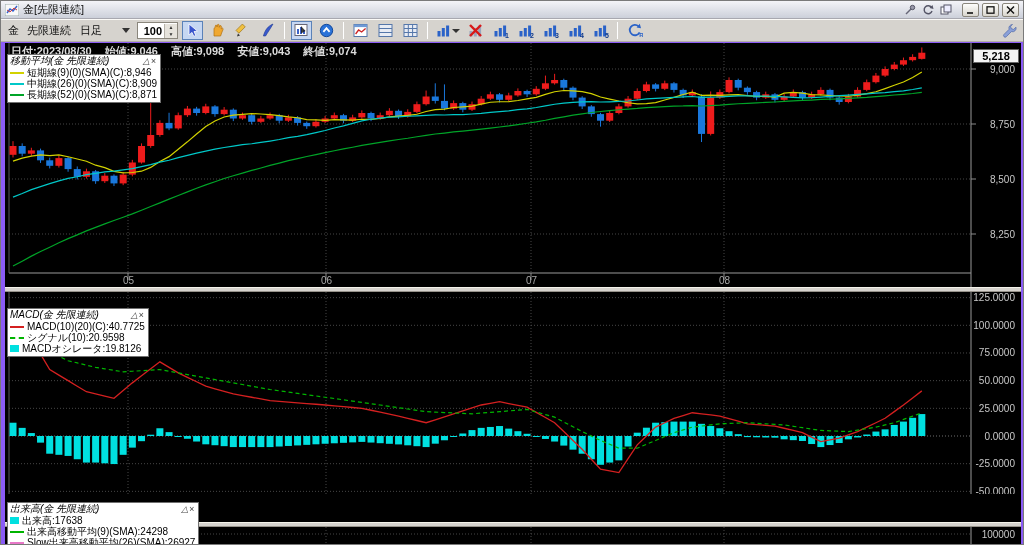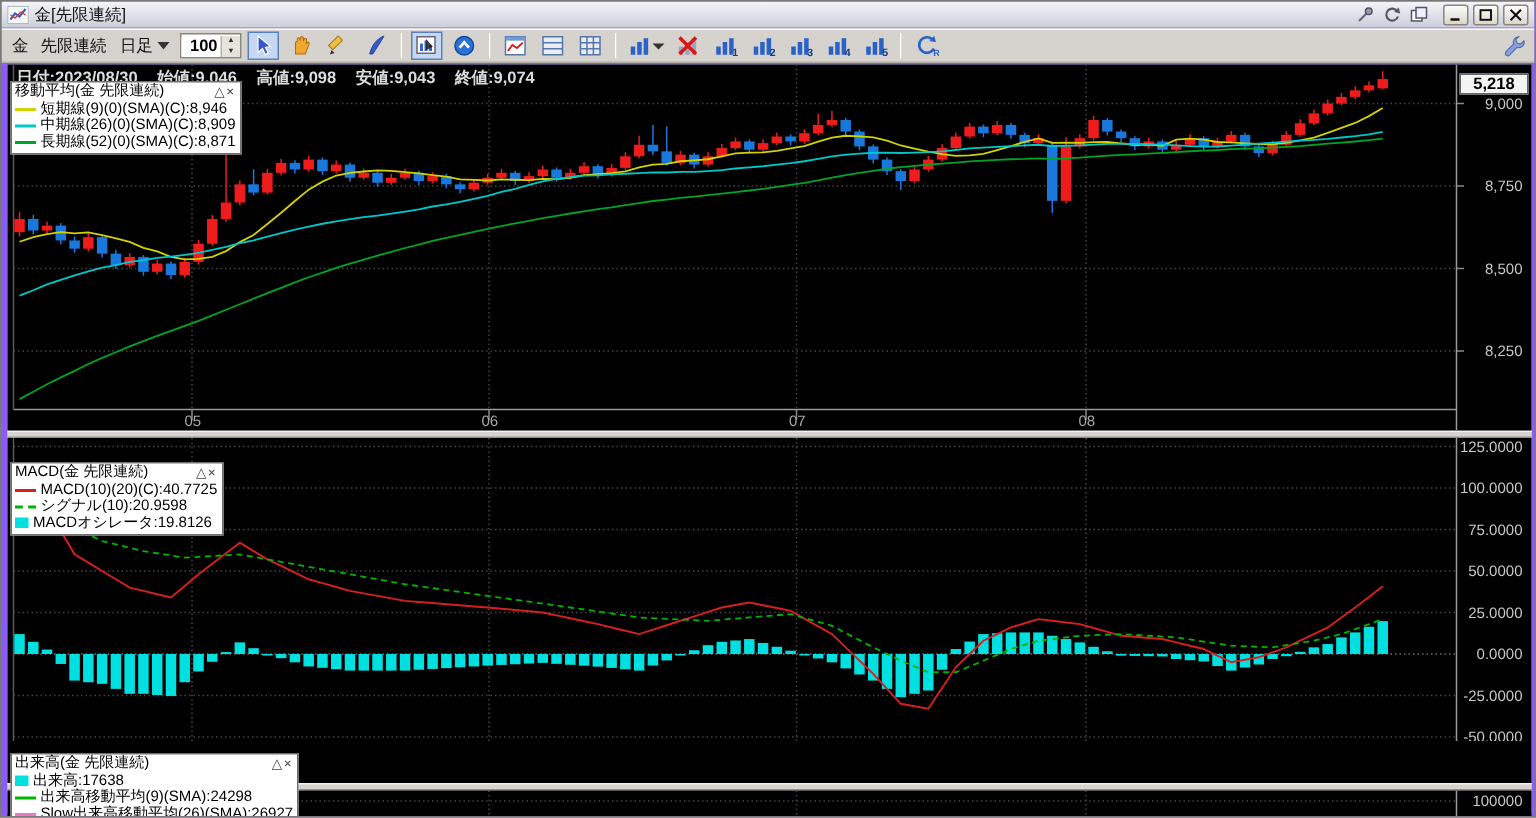--- a/index.html
+++ b/index.html
@@ -11,21 +11,21 @@
             background:linear-gradient(#f4f4f8,#ccd0da);border-bottom:1px solid #a8a8b0;}
   .titlebar .ttl{font-size:11px;color:#111;}
   .tb-right{margin-left:auto;display:flex;align-items:center;gap:3px;}
   .tb-mini{width:15px;height:13px;display:flex;align-items:center;justify-content:center;cursor:default;}
   .winbtn{width:17px;height:14px;background:linear-gradient(#fdfdfb,#d9d6ce);border:1px solid #8a867c;
           border-radius:2px;display:flex;align-items:center;justify-content:center;font-size:9px;color:#222;}
   
   .toolbar{height:23px;display:flex;align-items:center;gap:4px;padding:0 5px;background:#d6d3ce;
            border-top:1px solid #fbfaf7;border-bottom:1px solid #b2aea6;position:relative;}
   .tlabel{font-size:11px;color:#111;margin:0 2px;}
-  .ddown{display:flex;align-items:center;gap:3px;font-size:11px;color:#111;padding:1px 3px;}
+  .ddown{display:flex;align-items:center;gap:20px;font-size:11px;color:#111;padding:1px 3px;}
   .caret{width:0;height:0;border-left:4px solid transparent;border-right:4px solid transparent;border-top:5px solid #333;}
   .spin{display:flex;align-items:center;border:1px solid #8a867c;background:#fff;height:17px;}
   .spin input{width:26px;border:0;font-size:11px;text-align:right;padding:0 2px;font-family:"Liberation Sans",sans-serif;outline:none;font-weight:bold;}
   .spin .arrows{display:flex;flex-direction:column;width:13px;border-left:1px solid #b6b2aa;}
   .spin .arrows div{font-size:5px;line-height:7px;text-align:center;background:#e6e3dc;color:#333;}
   .tbtn{width:21px;height:19px;display:flex;align-items:center;justify-content:center;border:1px solid transparent;position:relative;}
   .tbtn.sel{background:#c6d7f2;border:1px solid #5b82b8;}
   .tsep{width:1px;height:17px;background:#a8a49c;border-right:1px solid #ffffff;margin:0 2px;}
   .pn{position:absolute;right:1px;bottom:0;font-size:7px;color:#103a8c;font-weight:bold;line-height:7px;}
   .wrench{position:absolute;right:6px;top:3px;}
@@ -33,21 +33,21 @@
   .chart{position:absolute;left:4px;top:42px;width:1016px;height:499px;background:#d6d3ce;}
   .panel{position:relative;background:#000;}
   #panel-main{height:244px;} #panel-macd{height:230px;} #panel-vol{height:43px;}
   .vsep{height:5px;background:#d6d3ce;border-top:1px solid #f4f2ea;border-bottom:1px solid #96928a;}
   svg{display:block;}
   
   .statusline{position:absolute;left:6px;top:1px;z-index:4;font-size:11px;color:#dcdcdc;display:flex;gap:13px;white-space:nowrap;font-weight:bold;}
   .pricebox{position:absolute;left:968px;top:6px;width:46px;height:14px;z-index:4;background:#f4f4f4;
             border:1px solid #666;color:#000;font-size:11px;font-weight:bold;display:flex;align-items:center;justify-content:center;}
   .legend{position:absolute;z-index:5;background:#fff;border:1px solid #707070;padding:0 3px 2px 2px;width:max-content;}
-  .legend .lt{display:flex;align-items:center;gap:10px;font-size:10px;color:#000;line-height:12px;}
+  .legend .lt{display:flex;align-items:center;gap:10px;font-size:10px;color:#000;line-height:12px;font-style:italic;}
   .legend .lt .ctr{margin-left:auto;font-size:9px;color:#444;letter-spacing:1px;cursor:default;}
   .lrow{display:flex;align-items:center;gap:3px;font-size:10px;color:#000;line-height:11px;white-space:nowrap;text-align:right;}
   .mk{width:14px;height:0;border-top:2px solid #000;flex:none;}
   .mkd{border-top-style:dashed;}
   .mksq{width:9px;height:7px;background:#0ff;flex:none;}
   #lg-main{left:2px;top:11px;} #lg-macd{left:2px;top:265px;} #lg-vol{left:2px;top:459px;}
 </style>
 </head>
 <body>
 

